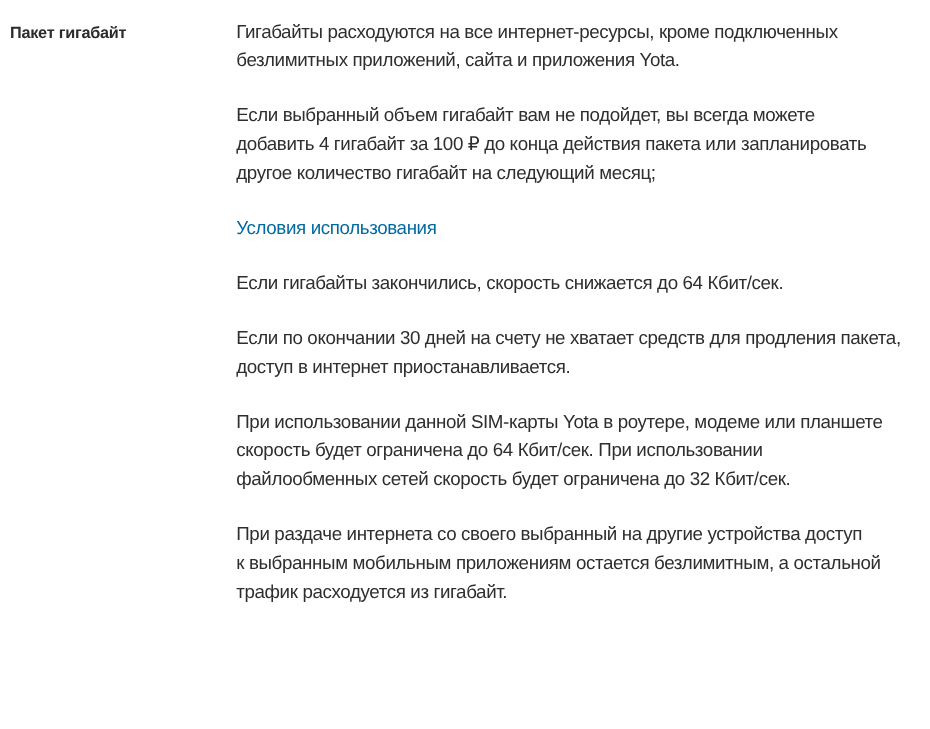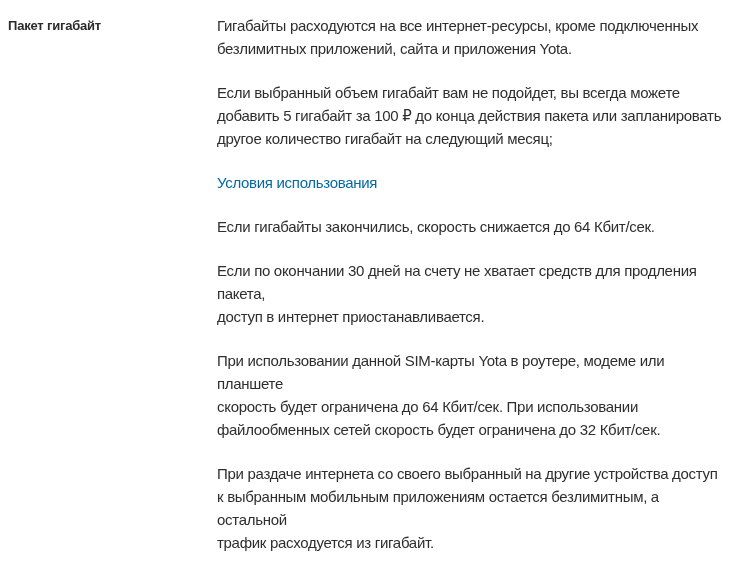--- a/index.html
+++ b/index.html
@@ -21,21 +21,20 @@
   }
   .row-label {
     font-size: 13px;
     font-weight: bold;
     line-height: 23px;
     letter-spacing: -0.2px;
     color: #2b2b2b;
   }
   .text-col {
     min-width: 0;
-    margin-left: 28px;
   }
   .text-col p {
     font-size: 15px;
     line-height: 23px;
     letter-spacing: -0.3px;
     color: #2e2e2e;
     white-space: pre-line;
     margin: 0 0 21px 0;
   }
   .text-col p.muted {
@@ -46,21 +45,21 @@
 <body>
 
 <div class="layout">
   <div class="label-col">
     <div class="row-label">Пакет гигабайт</div>
   </div>
   <div class="text-col">
     <p>Гигабайты расходуются на все интернет-ресурсы, кроме подключенных
 безлимитных приложений, сайта и приложения Yota.</p>
     <p>Если выбранный объем гигабайт вам не подойдет, вы всегда можете
-добавить 5 гигабайт за 100 ₽ до конца действия пакета или запланировать
+добавить 4 гигабайт за 100 ₽ до конца действия пакета или запланировать
 другое количество гигабайт на следующий месяц;</p>
     <p class="muted">Условия использования</p>
     <p>Если гигабайты закончились, скорость снижается до 64 Кбит/сек.</p>
     <p>Если по окончании 30 дней на счету не хватает средств для продления пакета,
 доступ в интернет приостанавливается.</p>
     <p>При использовании данной SIM-карты Yota в роутере, модеме или планшете
 скорость будет ограничена до 64 Кбит/сек. При использовании
 файлообменных сетей скорость будет ограничена до 32 Кбит/сек.</p>
     <p>При раздаче интернета со своего выбранный на другие устройства доступ
 к выбранным мобильным приложениям остается безлимитным, а остальной

